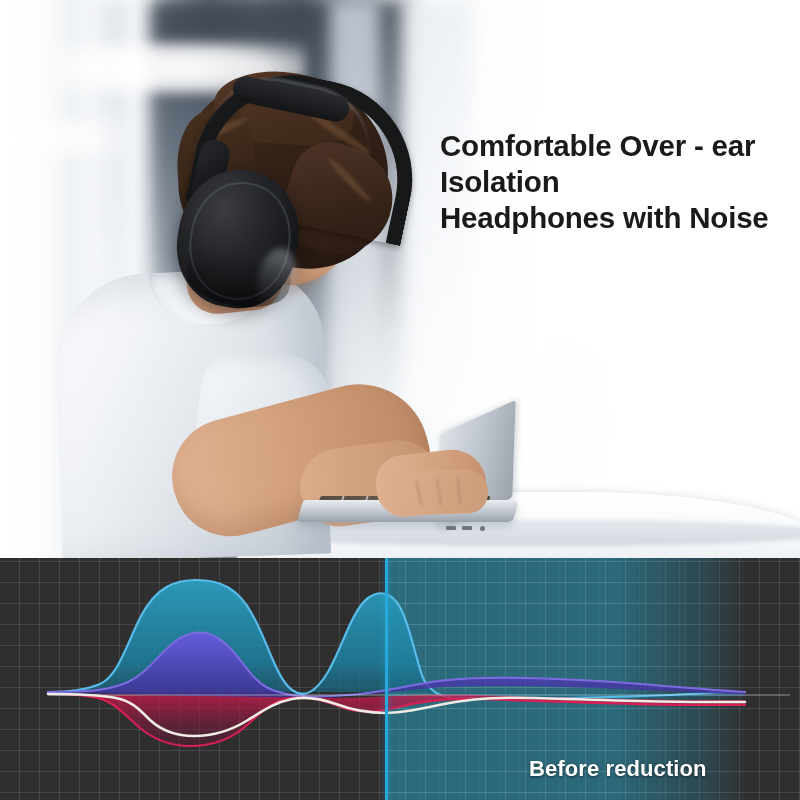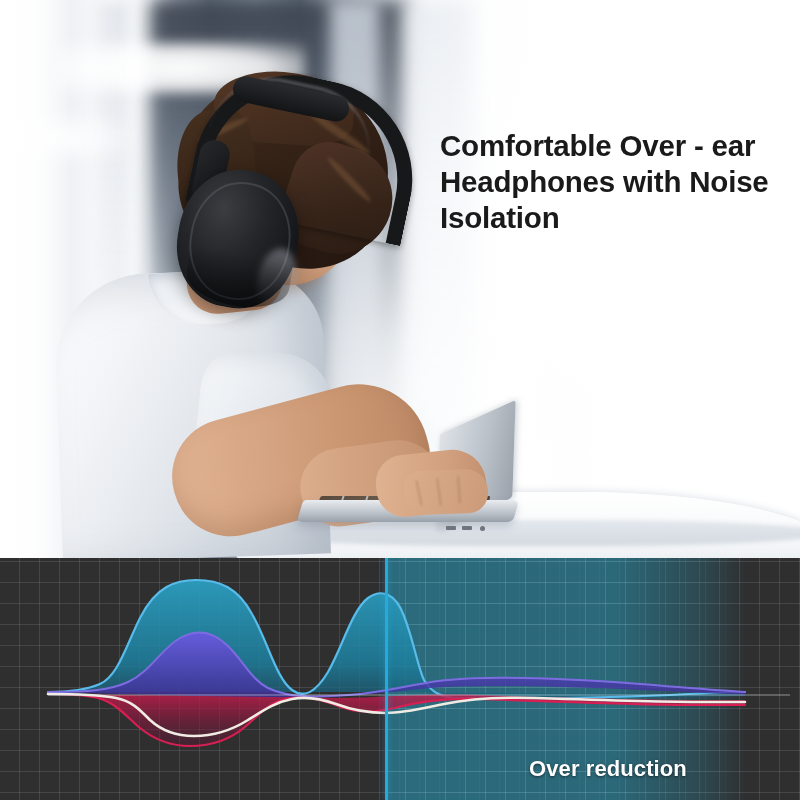--- a/index.html
+++ b/index.html
@@ -352,22 +352,22 @@
       <div class="hp-pad-top"></div>
       <div class="hp-slider"></div>
       <div class="hp-cup"></div>
       <div class="hp-cup-ring"></div>
       <div class="hp-cup-hi"></div>
       <div class="hp-cup-edge"></div>
     </div>
 
     <div class="headline">
       <span>Comfortable  Over - ear</span>
+      <span>Isolation</span>
       <span>Headphones with Noise</span>
-      <span>Isolation</span>
     </div>
   </div>
 
   <div class="wave">
     <div class="wave-grid"></div>
     <div class="wave-tint"></div>
     <div class="wave-tint-grid"></div>
 
     <svg class="wave-svg" viewBox="0 0 800 242" preserveAspectRatio="none">
       <defs>
@@ -431,15 +431,15 @@
                C468,141 500,139 536,140 C596,142 660,144 706,144
                C724,144 736,144 745,144"></path>
 
       <path fill="none" stroke="rgba(222,230,236,.55)" stroke-width="1" d="M48,137 L790,137"></path>
     </svg>
 
     <div class="wave-divider"></div>
   </div>
 
 
-  <div class="wave-label label-after">Over reduction</div>
+  <div class="wave-label label-after">Before reduction</div>
 
 </div>
 
 </body></html>

